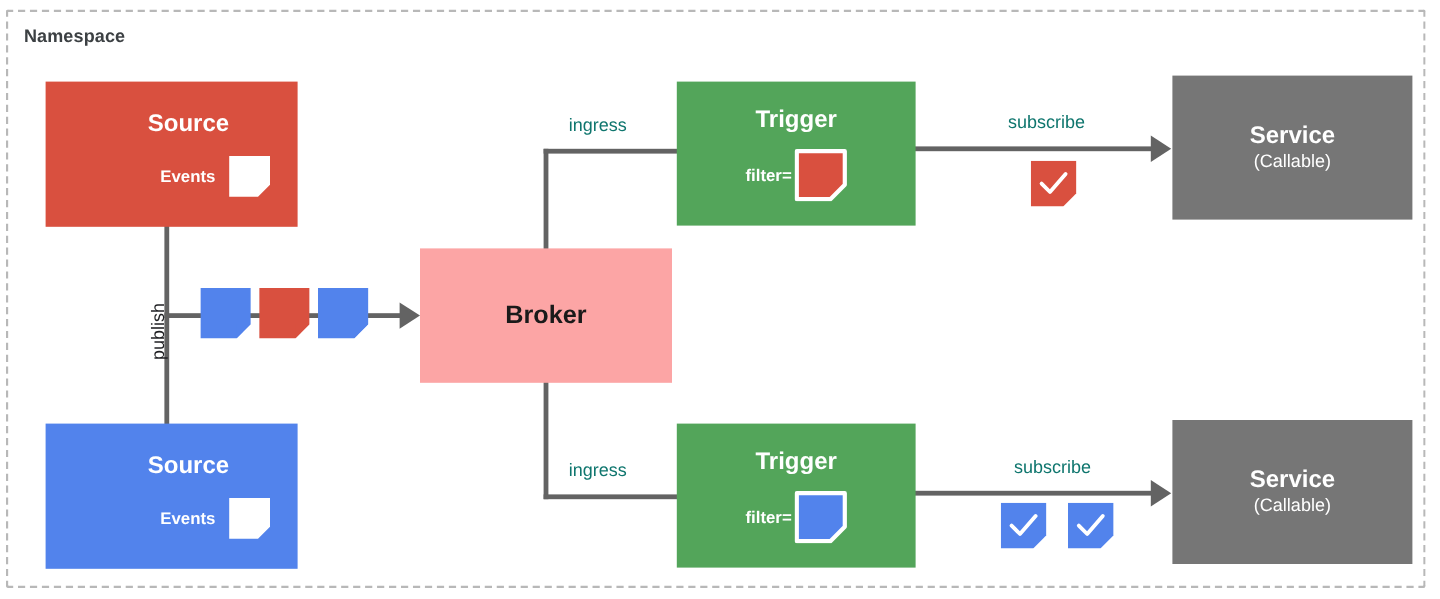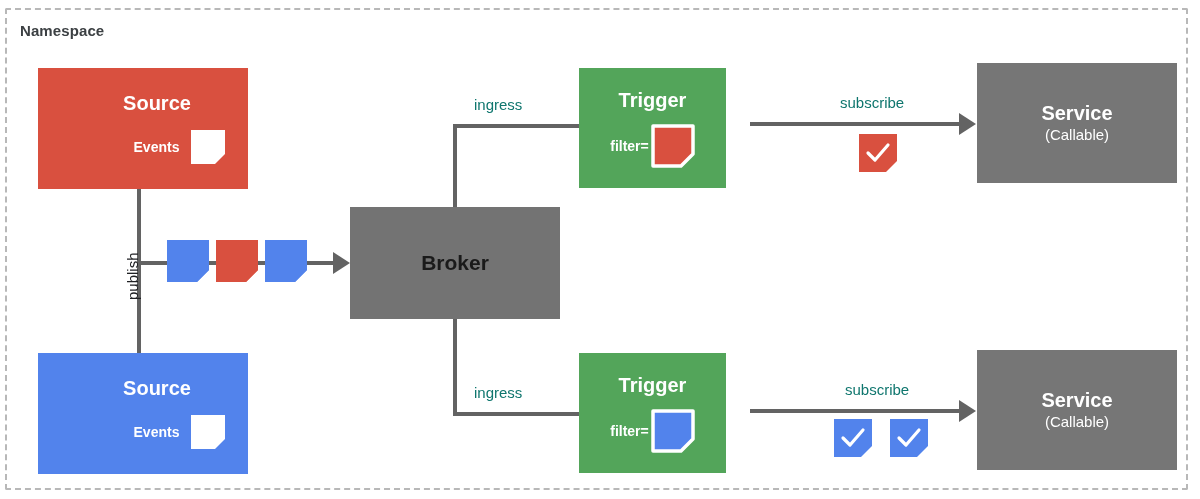--- a/index.html
+++ b/index.html
@@ -60,21 +60,21 @@
     font-size: 15px;
     font-weight: normal;
     color: #ffffff;
     line-height: 1.3;
     margin-top: 1px;
   }
 
   .source-red   { background: #d9503f; }
   .source-blue  { background: #5283ec; }
   .trigger-box  { background: #53a55a; }
-  .broker-box   { background: #737373; text-align: right; }
+  .broker-box   { background: #fca5a5; text-align: right; }
   .service-box  { background: #767676; }
 
   
   .source {
     left: 38px;
     width: 210px;
     height: 121px;
     padding-left: 28px;
   }
   .source .row {
@@ -85,22 +85,22 @@
   }
   .source .row-label {
     font-size: 14px;
     font-weight: bold;
     color: #ffffff;
     margin-left: 47px;
   }
 
   
   .trigger {
-    left: 579px;
-    width: 147px;
+    left: 564px;
+    width: 199px;
     height: 120px;
   }
   .trigger .row {
     display: flex;
     align-items: center;
     gap: 2px;
     margin-top: 13px;
   }
   .trigger .row-label {
     font-size: 14px;

